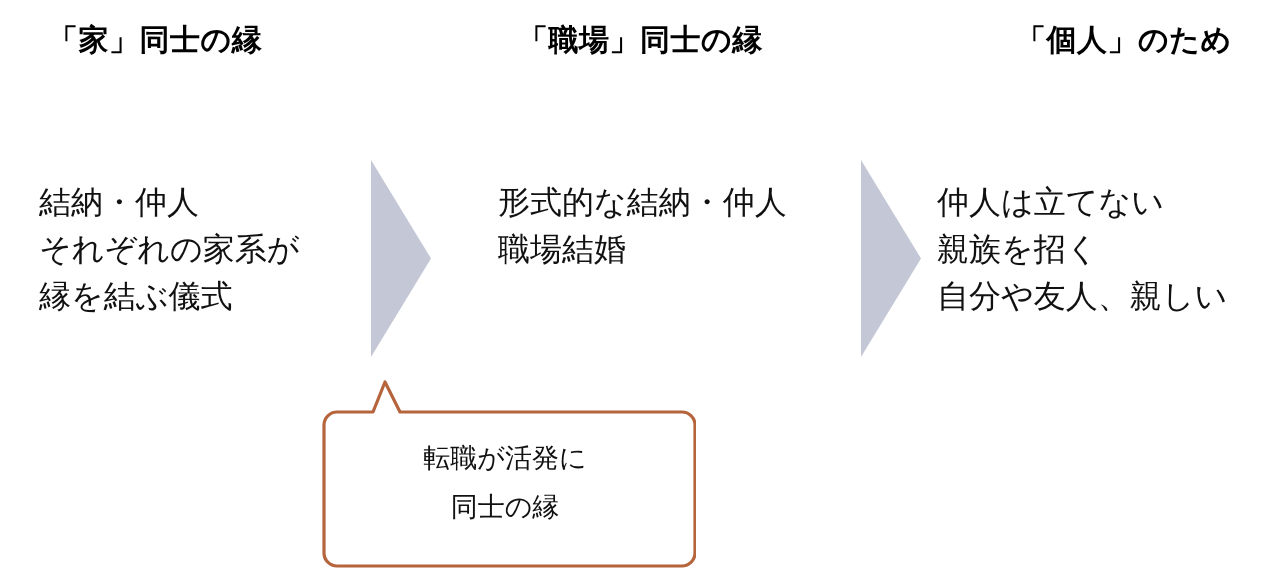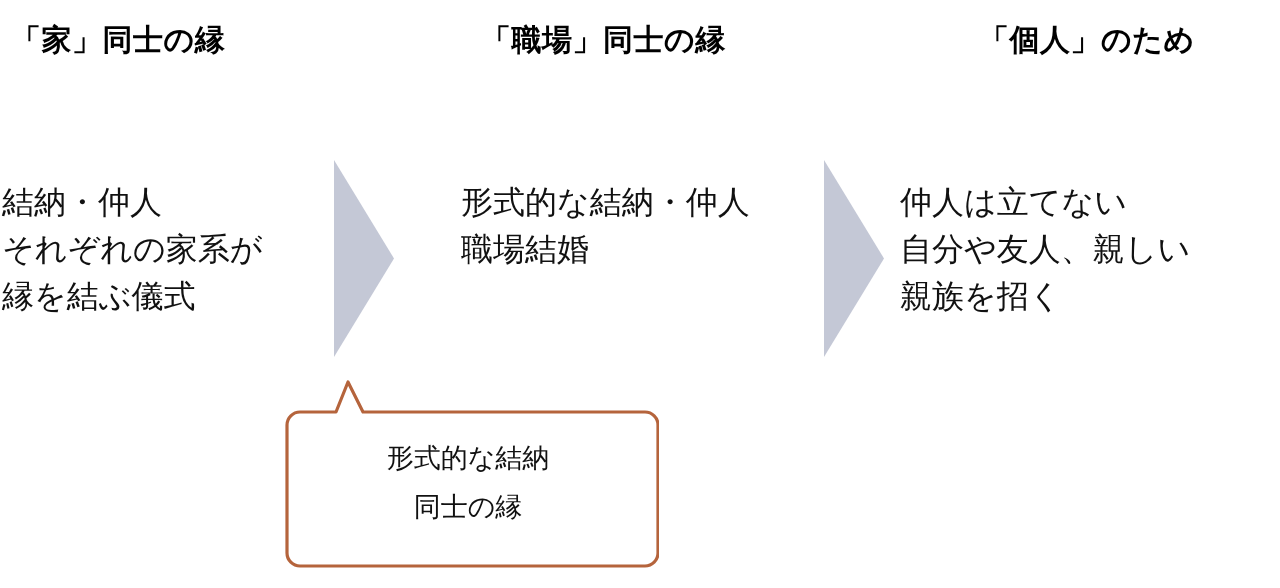--- a/index.html
+++ b/index.html
@@ -13,20 +13,21 @@
     font-family: "Liberation Sans", "DejaVu Sans", sans-serif;
     color: #000000;
     overflow: hidden;
     position: relative;
   }
 
   .canvas {
     position: relative;
     width: 1076px;
     height: 588px;
+    margin-left: 37px;
   }
 
   
   .heading {
     position: absolute;
     font-size: 30px;
     font-weight: bold;
     letter-spacing: 0.5px;
     white-space: nowrap;
     line-height: 1.2;
@@ -114,39 +115,39 @@
 
   <div class="arrow a2">
     <svg viewBox="0 0 60 197" preserveAspectRatio="none" aria-hidden="true">
       <polygon points="0,0 60,98.5 0,197" fill="#c4c8d6"></polygon>
     </svg>
   </div>
 
   <div class="heading h3">「個人」のため</div>
   <div class="col-body c3">
     <span class="line">仲人は立てない</span>
+    <span class="line">親族を招く</span>
     <span class="line">自分や友人、親しい</span>
-    <span class="line">親族を招く</span>
   </div>
 
   <div class="callout k1">
     <svg class="shape" viewBox="0 0 386 190" preserveAspectRatio="none">
       <path d="M 14 47
                A 13 13 0 0 1 27 34
                L 63 34
                L 75 4
                L 90 34
                L 372 34
                A 13 13 0 0 1 385 47
                L 385 175
                A 13 13 0 0 1 372 188
                L 27 188
                A 13 13 0 0 1 14 175
                Z" fill="#ffffff" stroke="#b5643c" stroke-width="3.2" stroke-linejoin="round" stroke-linecap="round"></path>
     </svg>
     <div class="callout-text">
-      <span class="line">形式的な結納</span>
+      <span class="line">転職が活発に</span>
       <span class="line">同士の縁</span>
     </div>
   </div>
 
 
 </div>
 
 </body></html>

